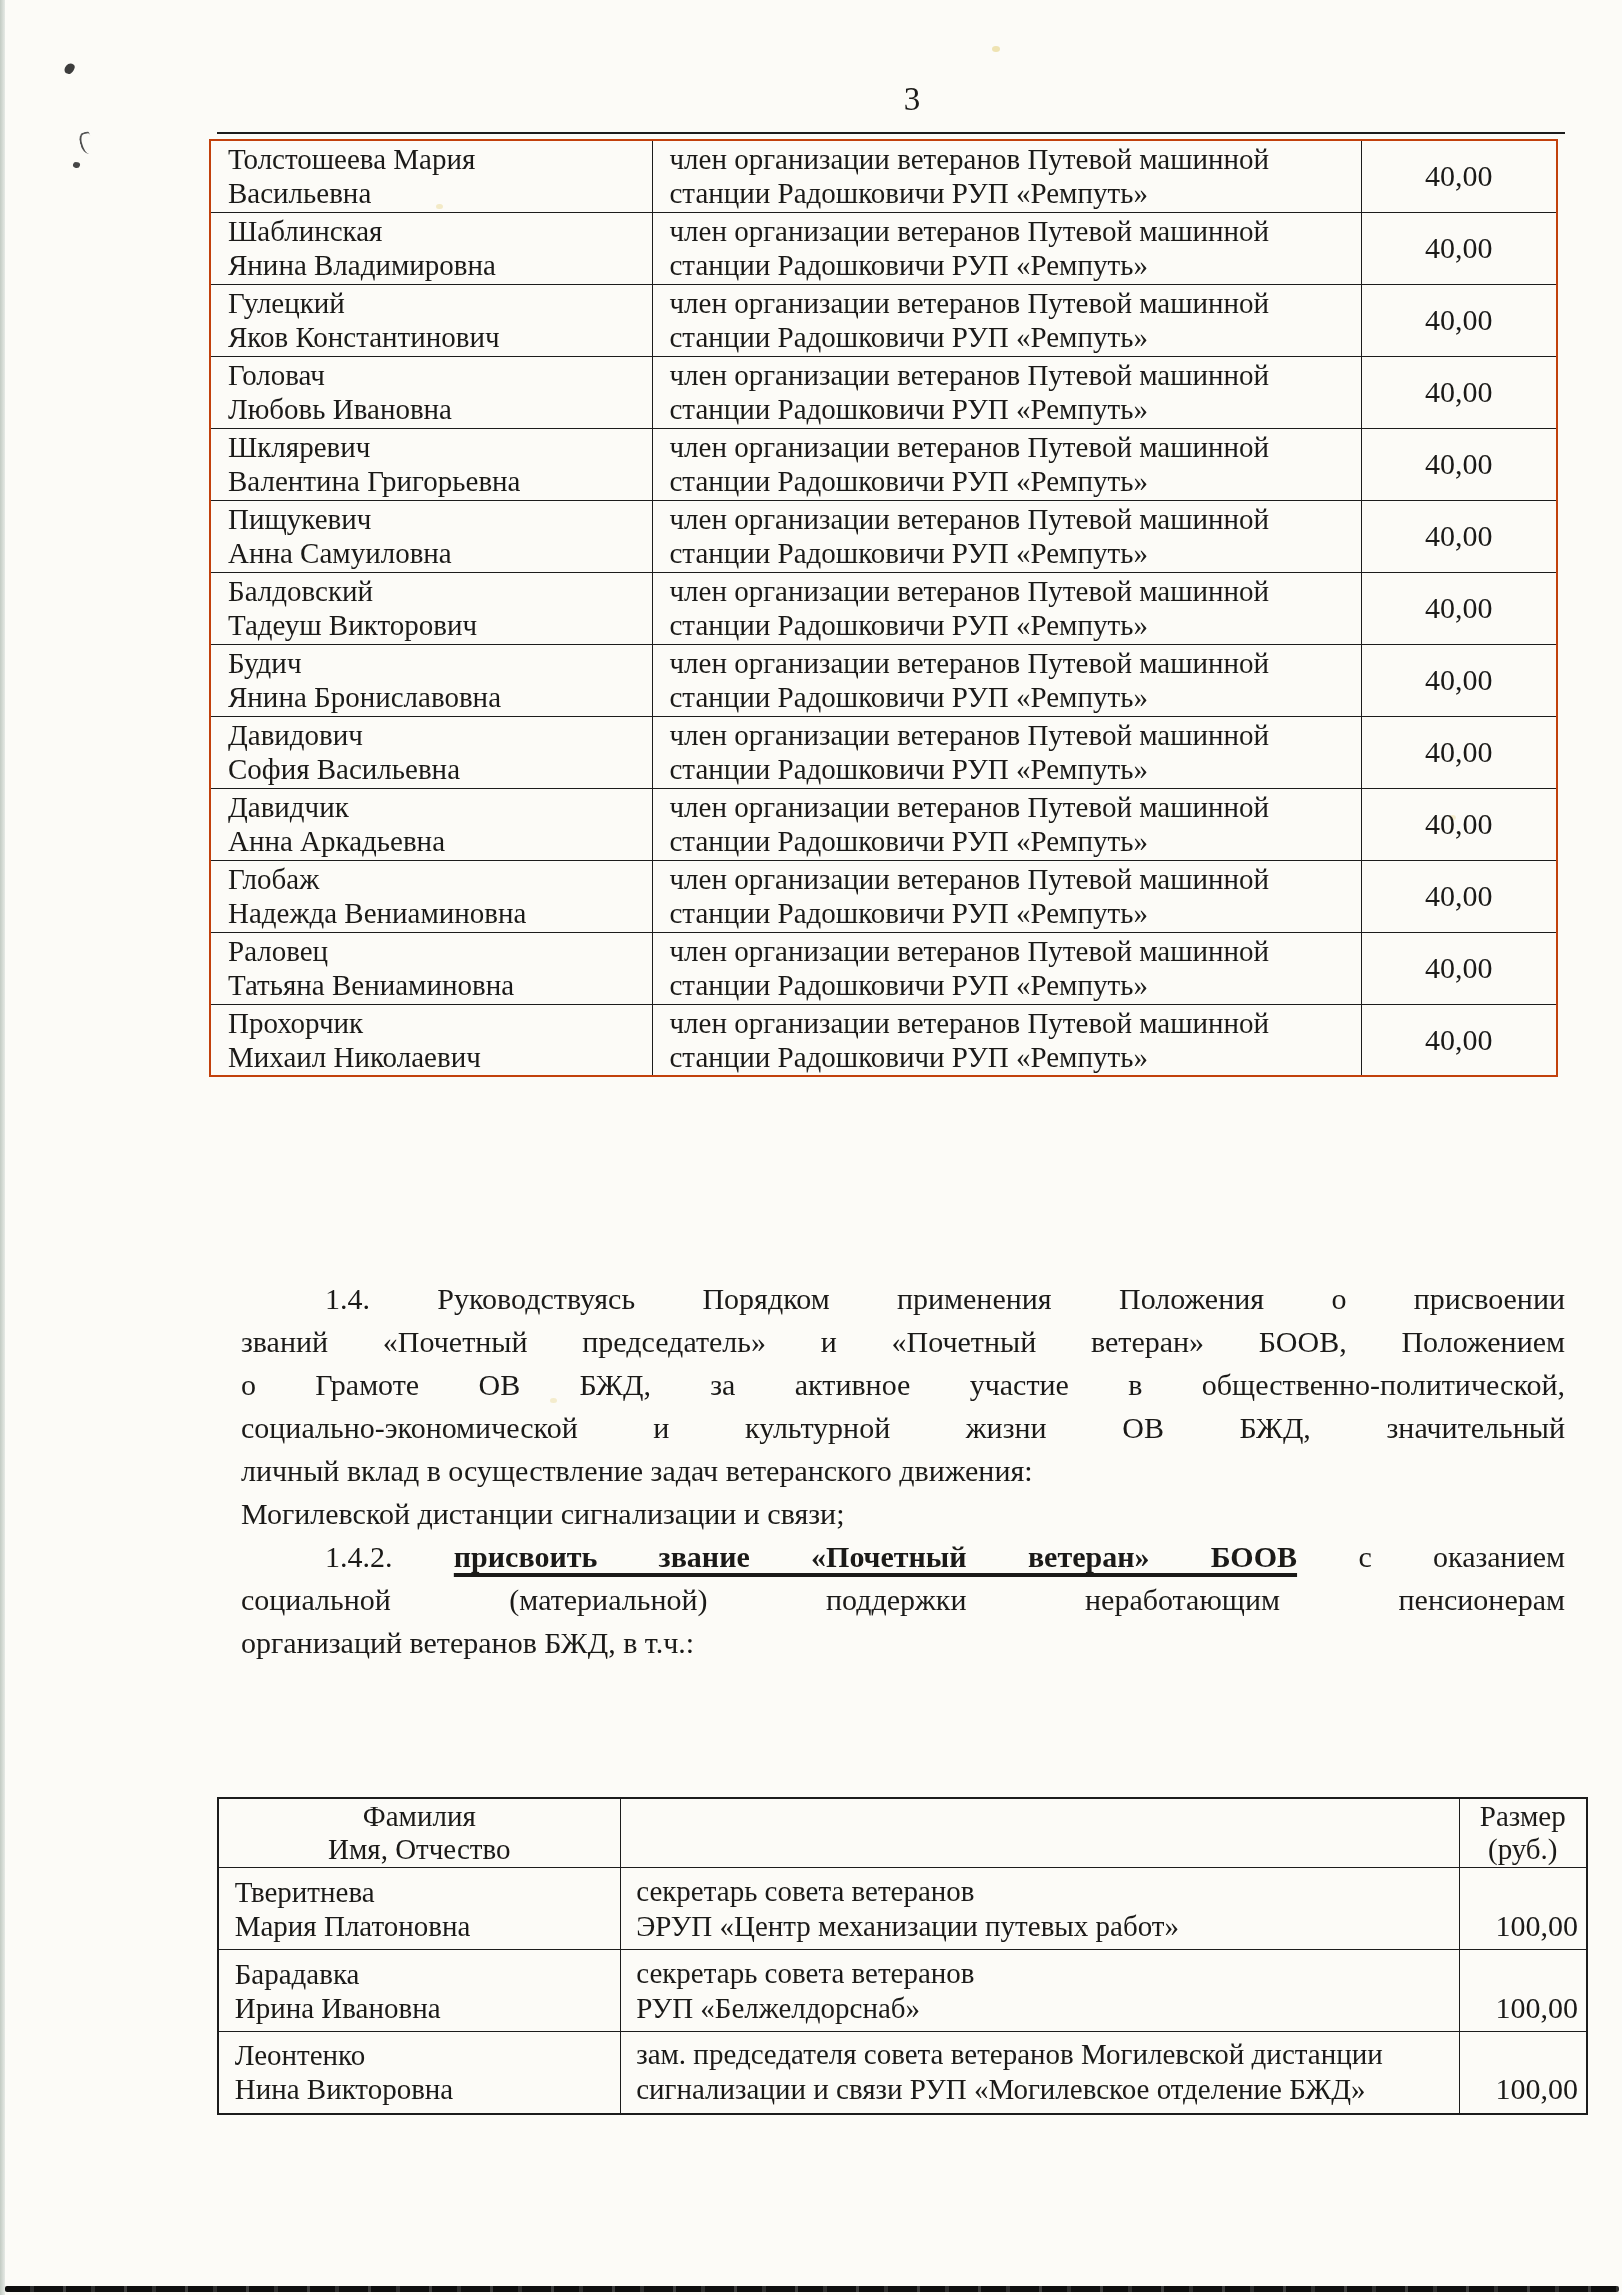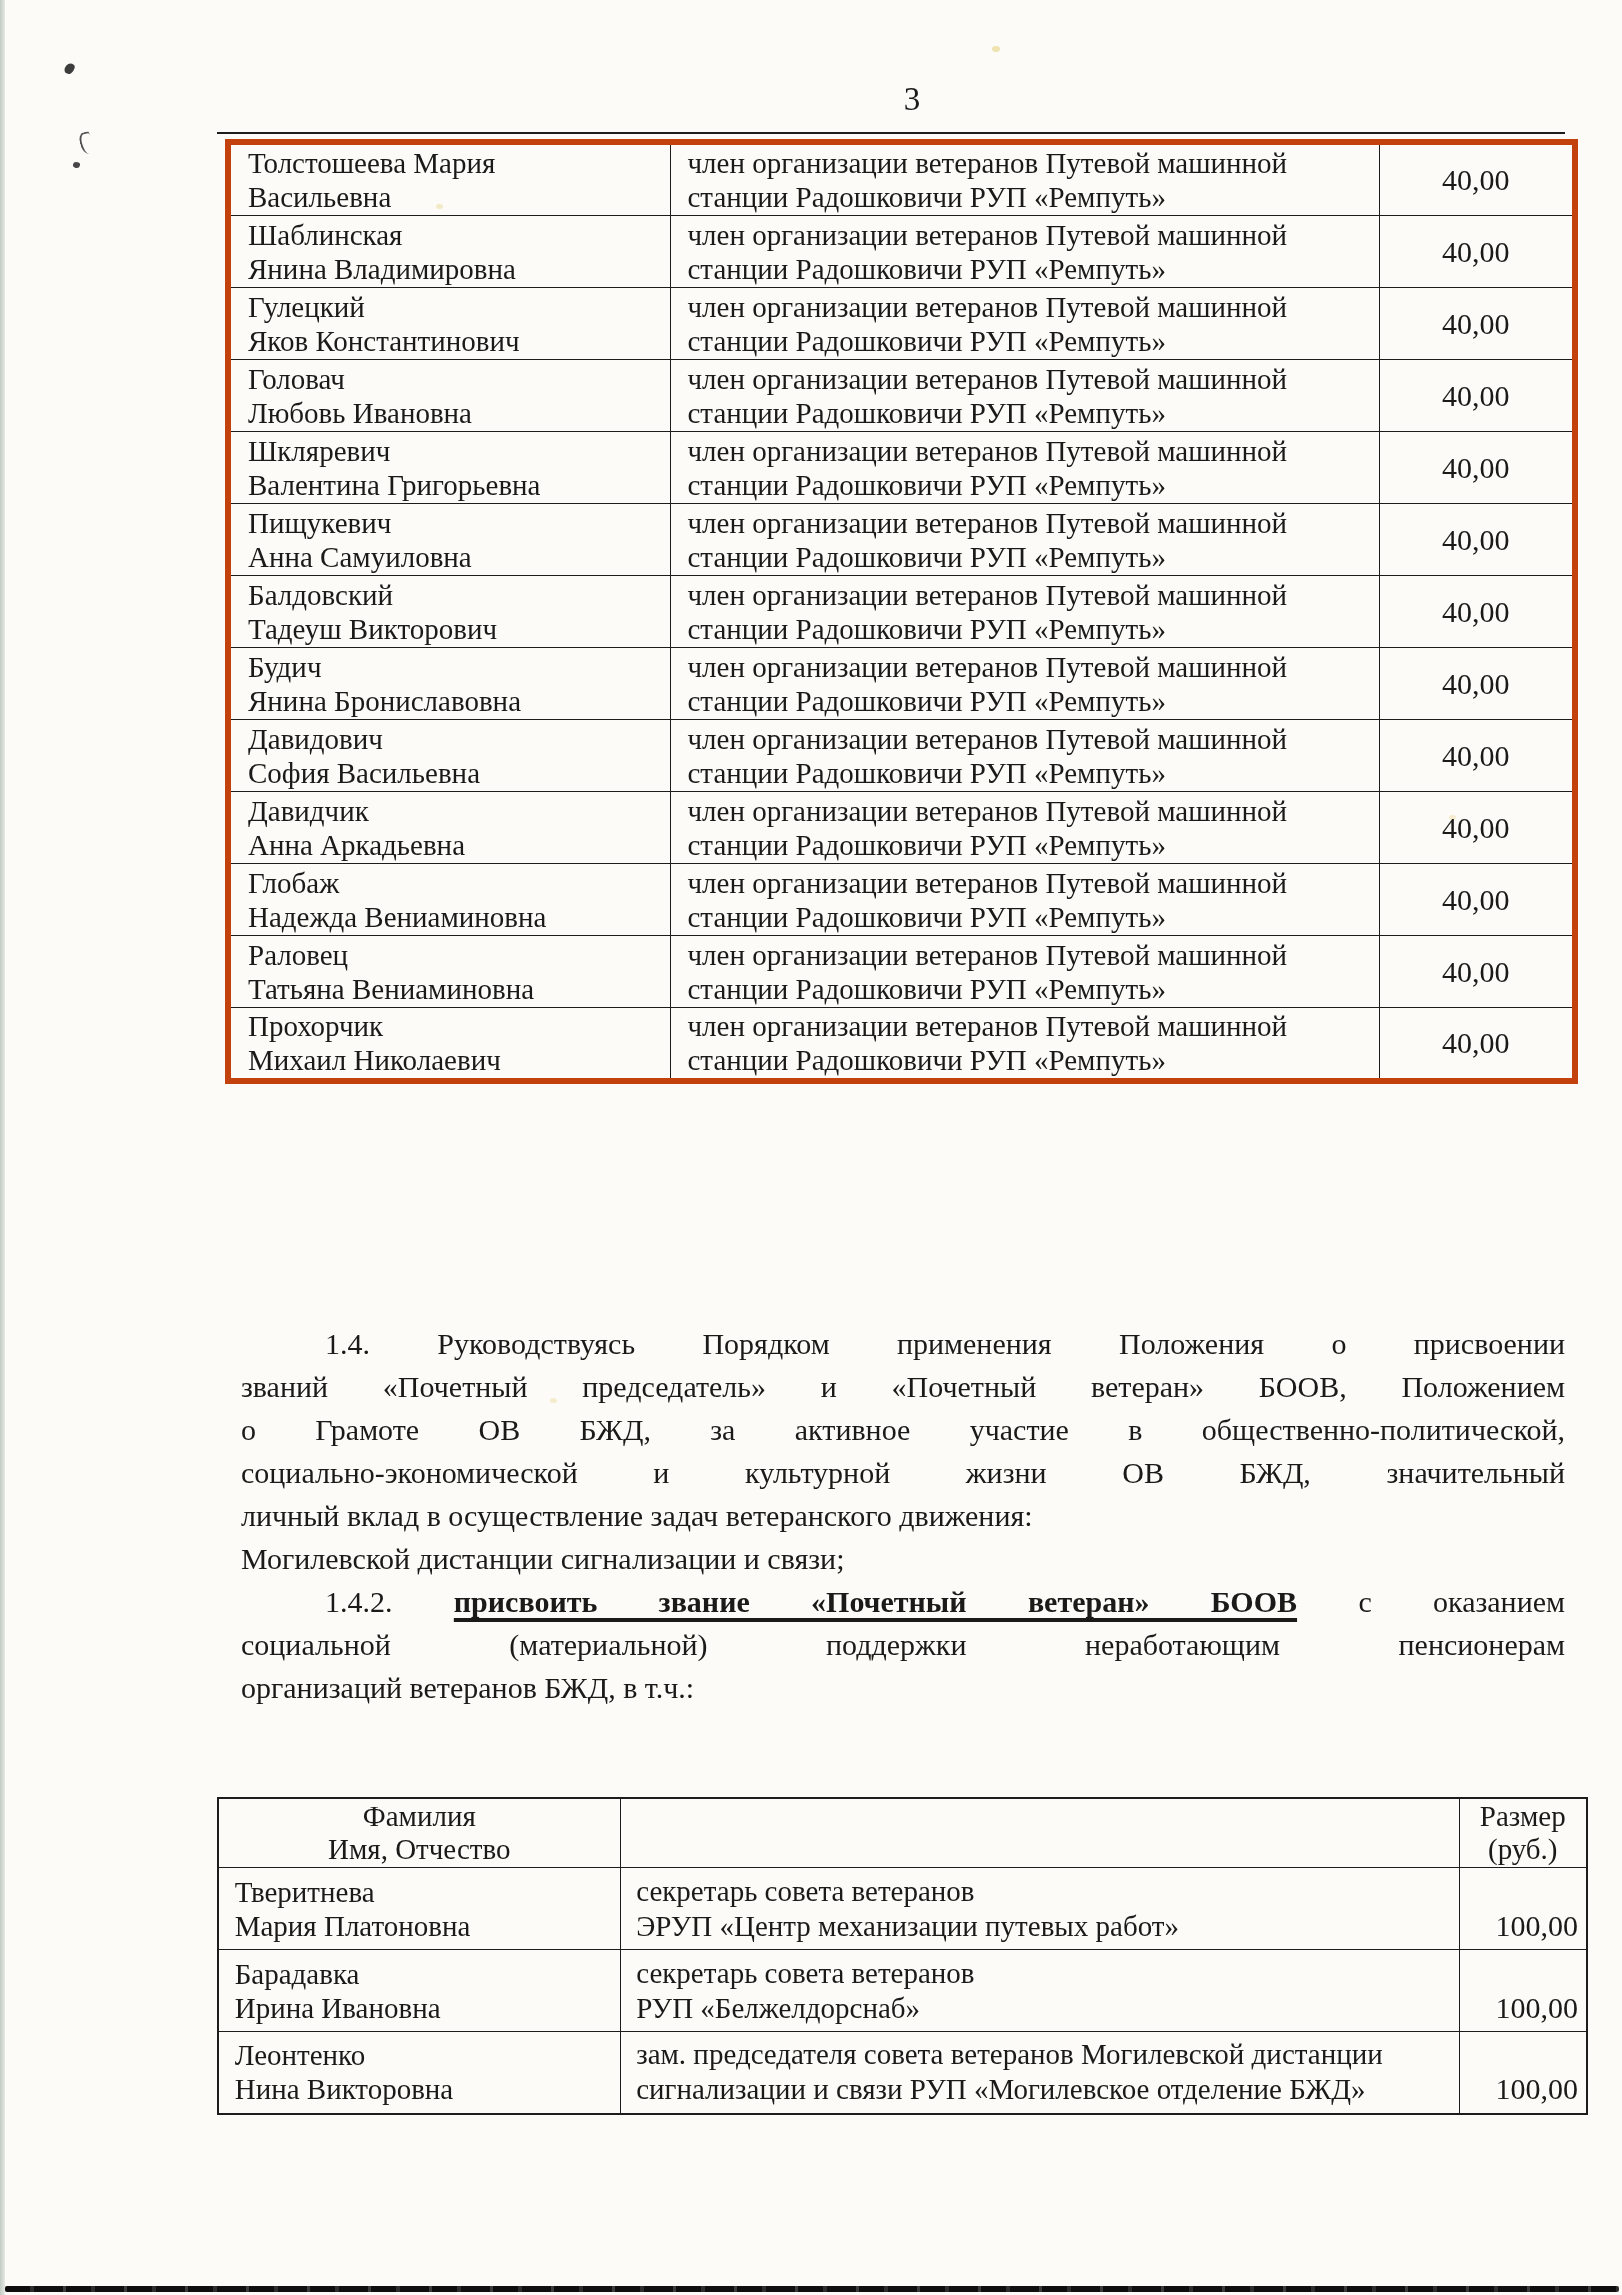--- a/index.html
+++ b/index.html
@@ -33,42 +33,42 @@
   
   .page-number{position:absolute;left:217px;top:80px;width:1390px;
     text-align:center;font-size:33px;line-height:39px;}
 
   
   table{border-collapse:collapse;table-layout:fixed;}
   td,th{border:1.3px solid #1c1c1c;font-weight:normal;}
   .pre{white-space:pre-line;}
 
   .topline{position:absolute;left:217px;top:132px;width:1348px;height:2px;background:#1c1c1c;}
-  .t1{position:absolute;left:225px;top:139px;width:1348px;
-    border:6px solid #c2410c;font-size:29px;line-height:34px;}
+  .t1{position:absolute;left:209px;top:139px;width:1348px;
+    border:2px solid #c2410c;font-size:29px;line-height:34px;}
   .t1 col.c1{width:442px;} .t1 col.c2{width:709px;} .t1 col.c3{width:196px;}
   .t1 tr{height:72px;}
   .t1 .name{padding-left:17px;vertical-align:middle;}
   .t1 .role{padding-left:17px;vertical-align:middle;}
   .t1 .amt{text-align:center;vertical-align:middle;font-size:30px;}
 
   .t2{position:absolute;left:217px;top:1797px;width:1369px;
     border:2px solid #1c1c1c;font-size:29px;line-height:34px;}
   .t2 col.c1{width:402px;} .t2 col.c2{width:839px;} .t2 col.c3{width:128px;}
   .t2 tr.hdr{height:68px;margin-top:16px;}
   .t2 tr.data{height:82px;}
   .t2 th{text-align:center;vertical-align:middle;line-height:33px;}
   .t2 .name{padding-left:15.7px;vertical-align:middle;}
   .t2 .role{padding-left:15.7px;vertical-align:middle;line-height:35px;}
   .t2 .amt{text-align:right;padding-right:7.9px;vertical-align:bottom;
     padding-bottom:6.5px;font-size:30px;}
 
   
   .textblock{position:absolute;left:241px;top:1277px;width:1324px;
-    font-size:30px;line-height:43px;margin-top:45px;}
+    font-size:30px;line-height:43px;}
   .par{text-align:justify;text-align-last:justify;white-space:pre-line;
     text-indent:84px;text-justify:inter-word;}
   .lastline{text-align:left;white-space:pre-line;}
   b.u{font-weight:bold;text-decoration:underline;
     text-decoration-thickness:3.9px;text-underline-offset:5.9px;}
 </style>
 </head>
 <body>
 
 <div class="page">

